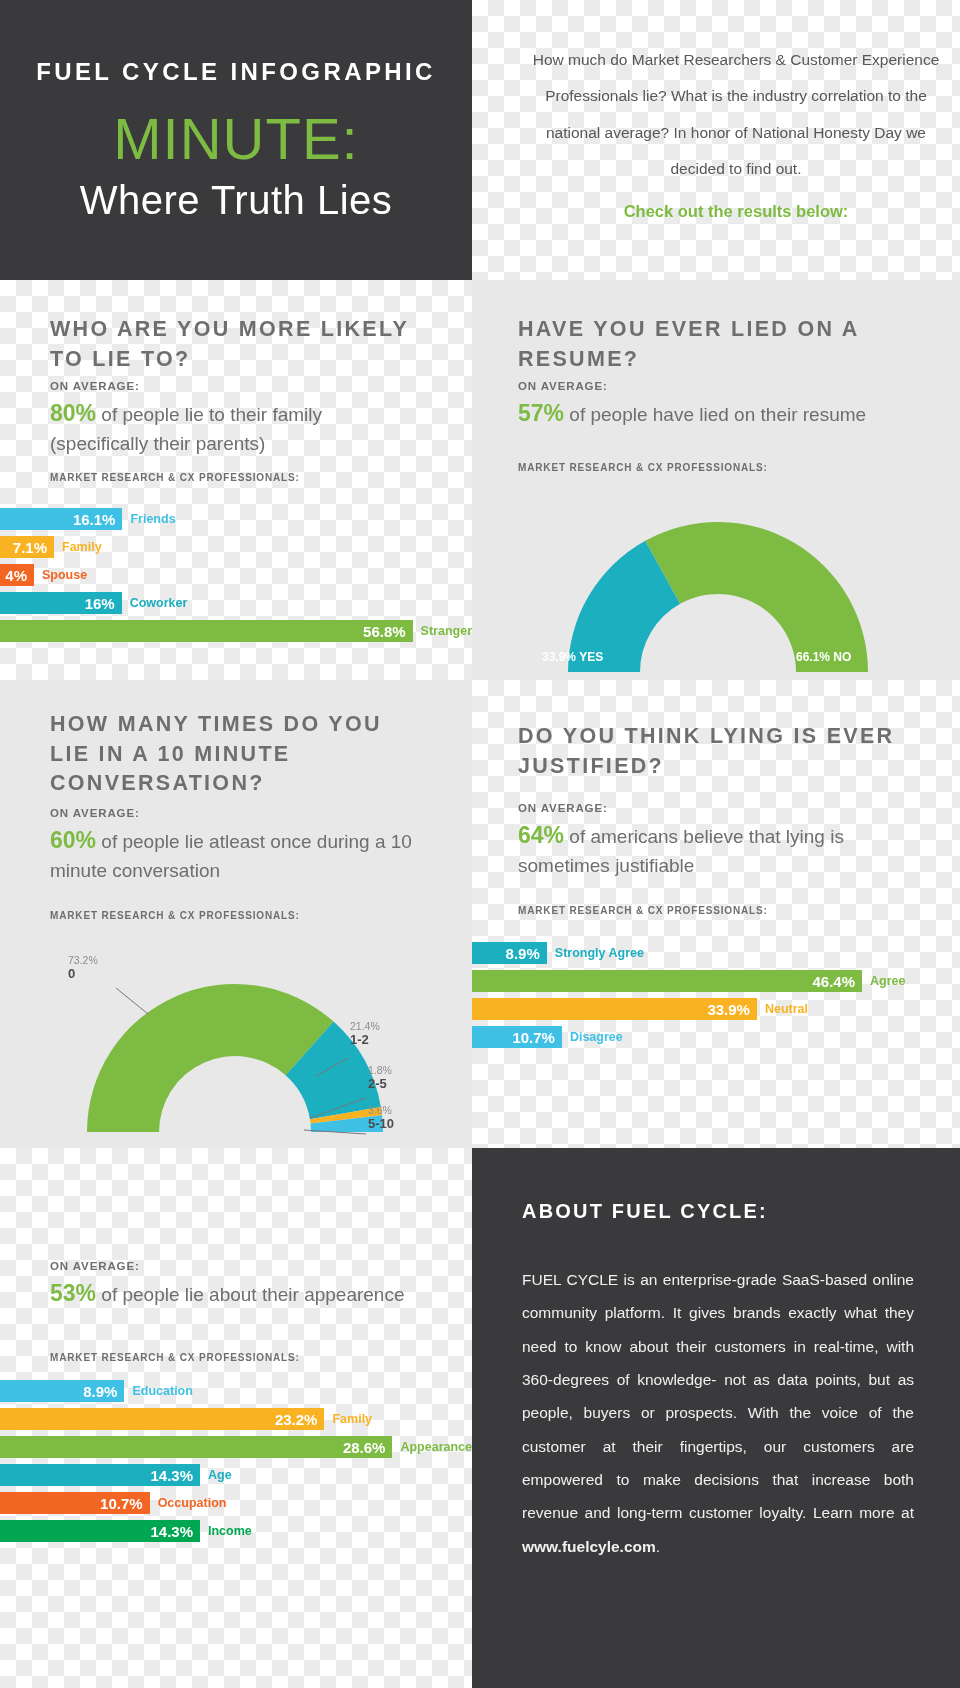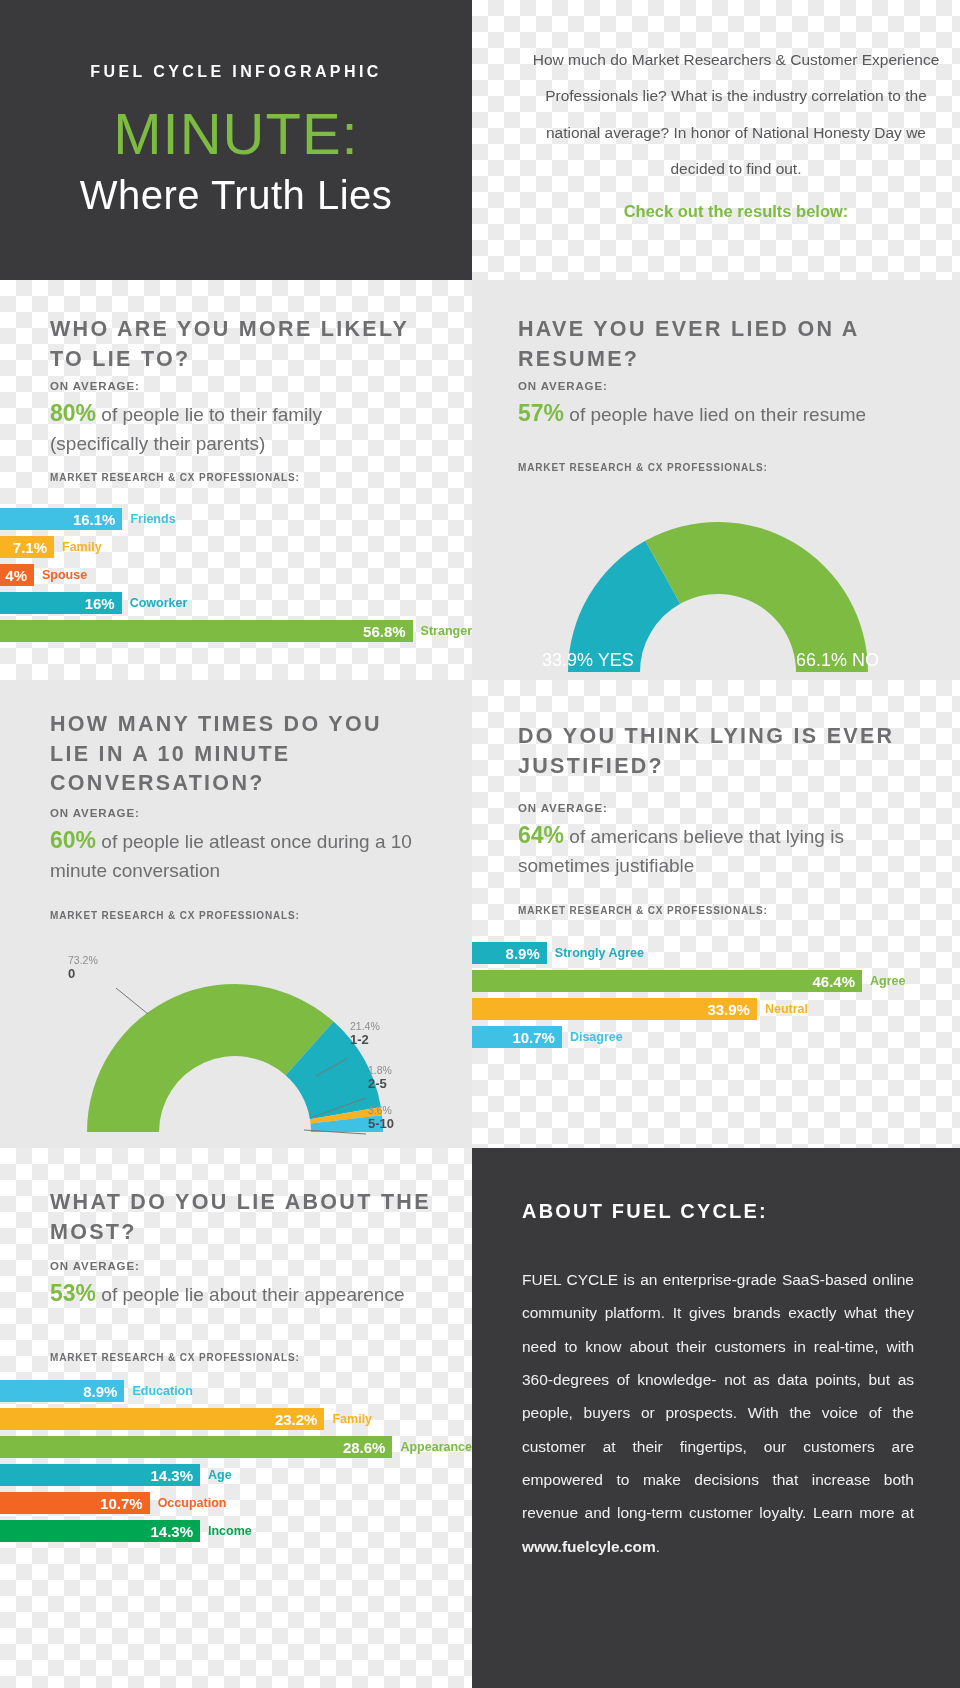--- a/index.html
+++ b/index.html
@@ -19,21 +19,21 @@
   }
   .page { position: relative; width: 960px; height: 1688px; overflow: hidden; }
 
   
   .hdr-left {
     position: absolute; left: 0; top: 0; width: 472px; height: 280px;
     background: #3a3a3c; color: #fff;
     display: flex; flex-direction: column; align-items: center; justify-content: center;
   }
   .hdr-kicker {
-    font-size: 16px; font-weight: bold; letter-spacing: 3.4px;
+    font-size: 24px; font-weight: bold; letter-spacing: 3.4px;
     color: #ffffff; margin-bottom: 24px;
   }
   .hdr-big {
     font-size: 58px; font-weight: 400; color: #7dbb42; letter-spacing: 1px;
     line-height: 1.0; margin-bottom: 10px;
   }
   .hdr-sub { font-size: 40px; font-weight: 300; color: #ffffff; letter-spacing: .5px; }
 
   .hdr-right {
     position: absolute; left: 472px; top: 0; width: 528px; height: 280px;
@@ -66,21 +66,21 @@
   .bars { position: absolute; left: 0; width: 100%; }
   .bar-row { display: flex; align-items: center; margin-bottom: 6px; height: 22px; }
   .bar {
     height: 22px; display: flex; align-items: center; justify-content: flex-end;
     padding-right: 7px; color: #fff; font-size: 15px; font-weight: bold;
   }
   .bar-name { font-size: 12.5px; font-weight: bold; padding-left: 8px; }
 
   
   .donut-wrap { position: absolute; }
-  .donut-lbl { position: absolute; font-size: 18px; font-weight: normal; }
+  .donut-lbl { position: absolute; font-size: 12px; font-weight: bold; }
   .callout-pct { font-size: 10.5px; color: #8d8d90; }
   .callout-name { font-size: 13px; font-weight: bold; color: #4c4c4e; }
 
   
   .about {
     position: absolute; left: 472px; top: 1148px; width: 488px; height: 540px;
     background: #3a3a3c; color: #fff; padding: 52px 46px 0 50px;
   }
   .about-h {
     font-size: 20px; font-weight: bold; letter-spacing: 2.2px; margin-bottom: 40px;
@@ -207,21 +207,20 @@
           <div class="bar-name" style="color: rgb(249, 179, 34);">Neutral</div>
         </div>
         <div class="bar-row">
           <div class="bar" style="width: 89.9353px; background: rgb(63, 192, 229);">10.7%</div>
           <div class="bar-name" style="color: rgb(63, 192, 229);">Disagree</div>
         </div>
       </div>
   </div>
 
   <div class="panel checker" style="left:0;top:1148px;width:472px;height:540px;">
-    <div class="q-title" style="position:absolute;left:50px;top:40px;width:390px;">WHAT DO YOU LIE ABOUT THE MOST?</div>
     <div class="avg-label" style="position:absolute;left:50px;top:112px;">ON AVERAGE:</div>
     <div class="avg-line" style="position:absolute;left:50px;top:129px;width:370px;">
       <span class="pct">53%</span>
       <span>of people lie about their appearence</span>
     </div>
     <div class="mr-label" style="position:absolute;left:50px;top:204px;">MARKET RESEARCH &amp; CX PROFESSIONALS:</div>
     <div class="bars" id="bars-4" style="top:232px;">
         <div class="bar-row">
           <div class="bar" style="width: 124.476px; background: rgb(63, 192, 229);">8.9%</div>
           <div class="bar-name" style="color: rgb(63, 192, 229);">Education</div>

